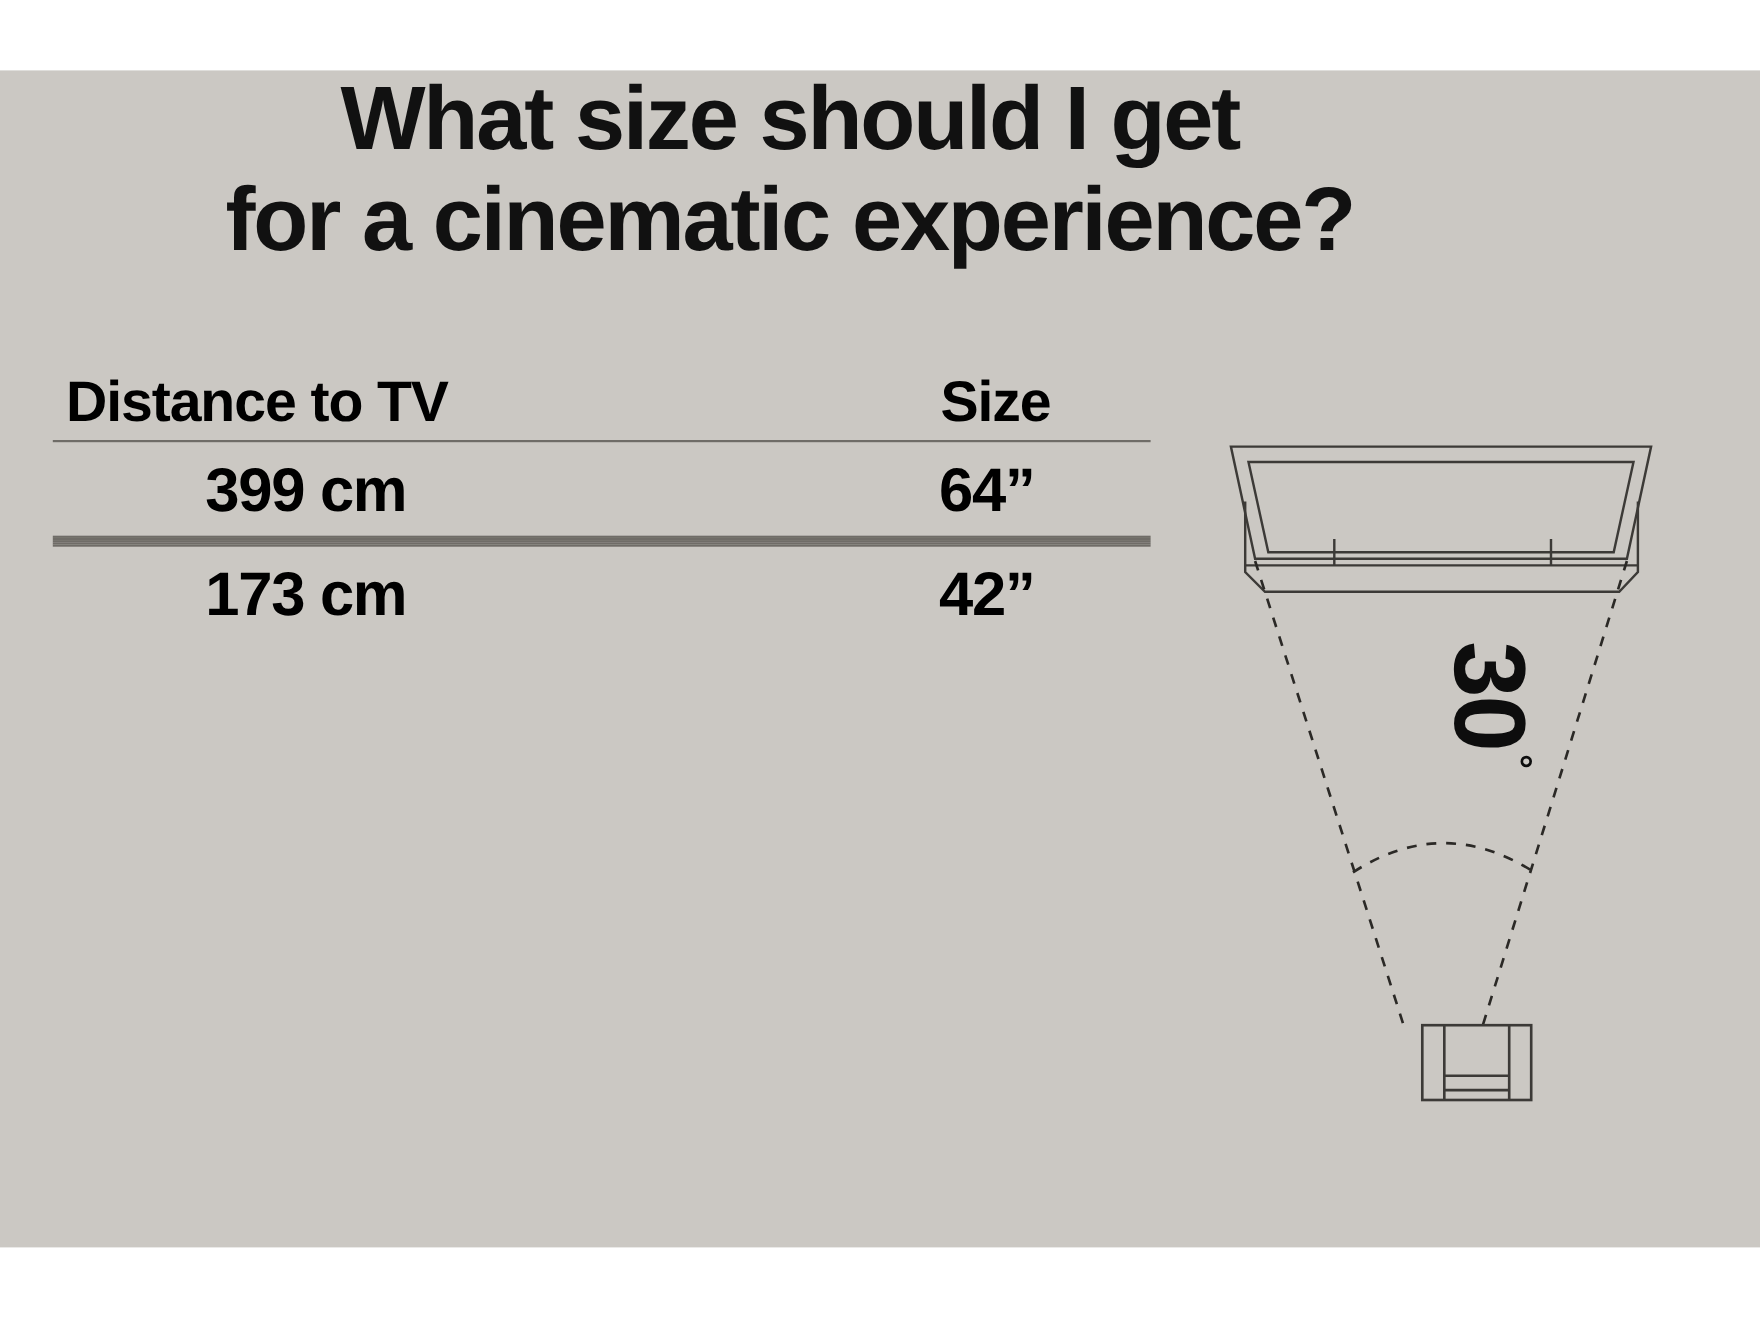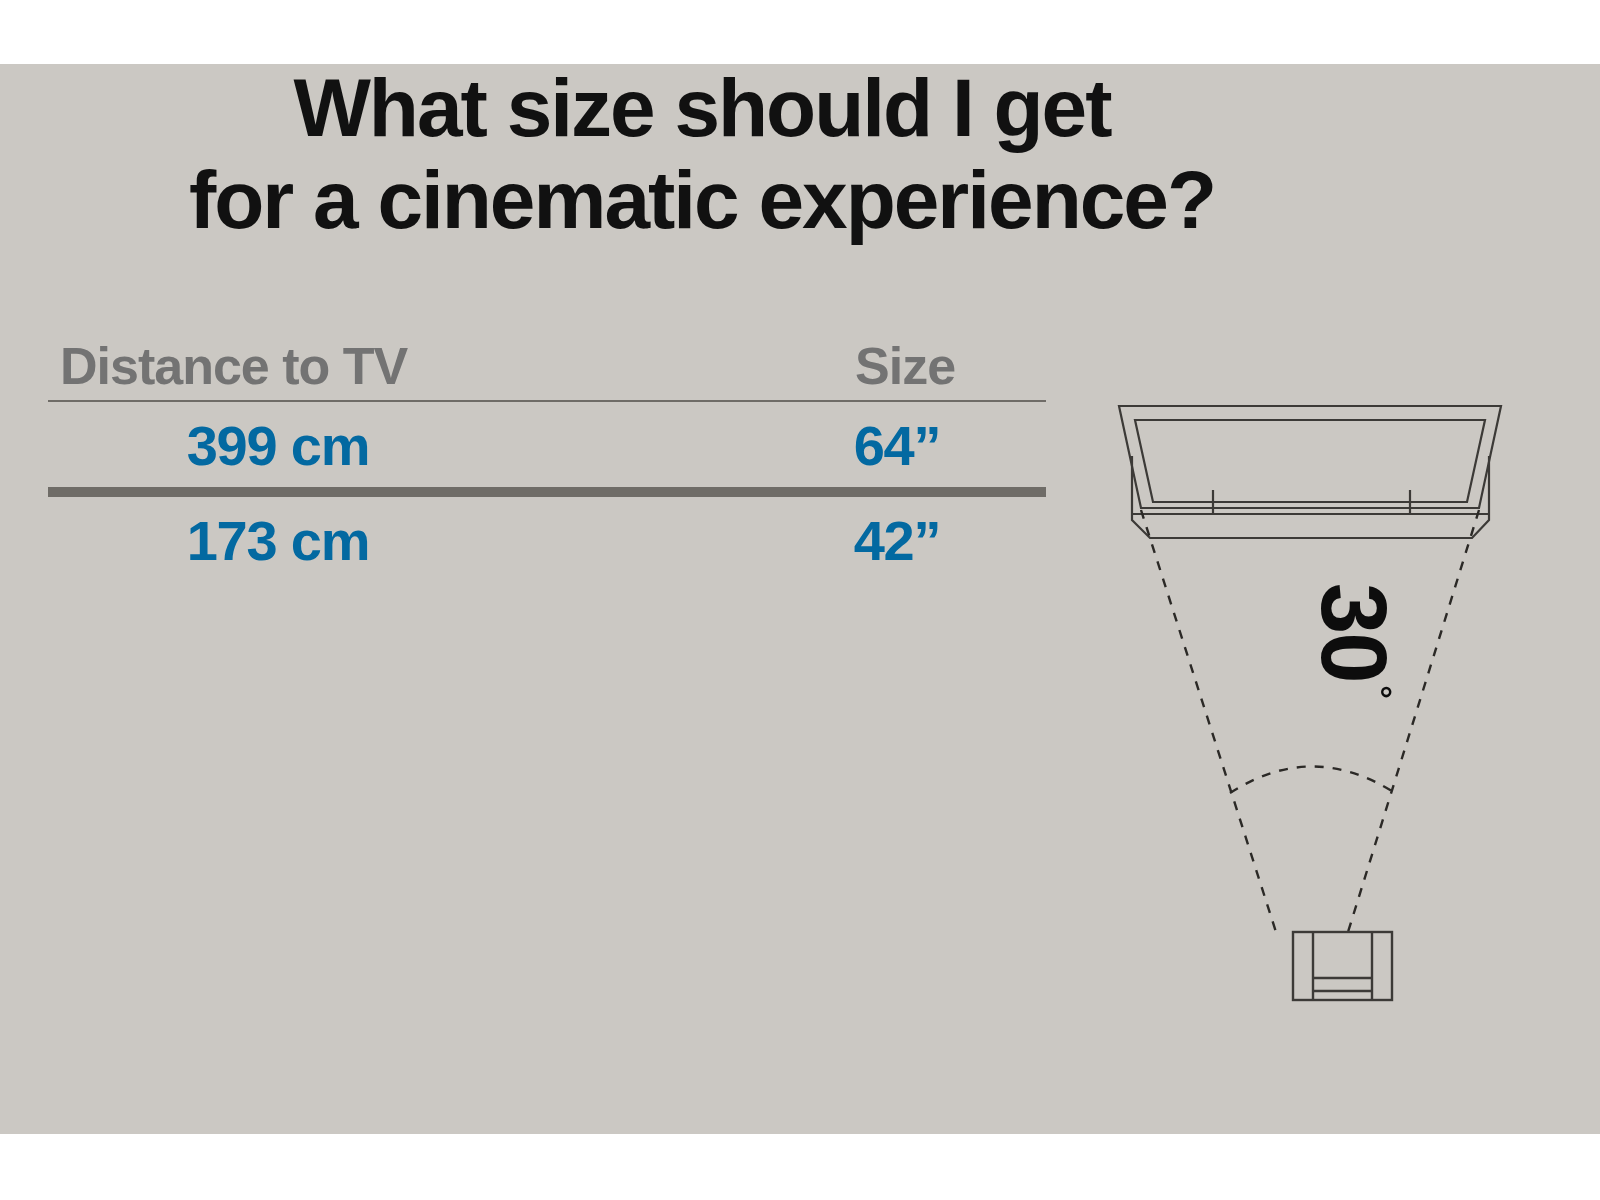--- a/index.html
+++ b/index.html
@@ -20,21 +20,21 @@
     left: 0;
     top: 64px;
     width: 1600px;
     height: 1070px;
     background: #cbc8c3;
   }
 
   
   #title {
     position: absolute;
-    left: 0;
+    left: 16px;
     top: 62px;
     width: 1404px;
     text-align: center;
     color: #111111;
     font-family: "Liberation Sans", sans-serif;
     font-weight: bold;
     font-size: 82px;
     line-height: 1.12;
     letter-spacing: -2.0px;
     white-space: pre-line;
@@ -47,21 +47,21 @@
     top: 316px;
     width: 998px;
   }
   .thead {
     position: relative;
     height: 84px;
   }
   .th {
     position: absolute;
     bottom: 4px;
-    color: #737373;
+    color: #000000;
     font-weight: bold;
     font-size: 52px;
     letter-spacing: -1.0px;
     white-space: nowrap;
   }
   .th-distance { left: 12px; }
   .th-size { left: 807px; }
 
   .rule {
     height: 0;
@@ -69,21 +69,21 @@
     width: 998px;
   }
   .row {
     position: relative;
     height: 85px;
   }
   .cell {
     position: absolute;
     top: 50%;
     transform: translateY(-50%);
-    color: #0369a1;
+    color: #000000;
     font-weight: bold;
     font-size: 56px;
     letter-spacing: -1.2px;
     white-space: nowrap;
   }
   .cell-distance {
     left: 0;
     width: 460px;
     text-align: center;
   }

